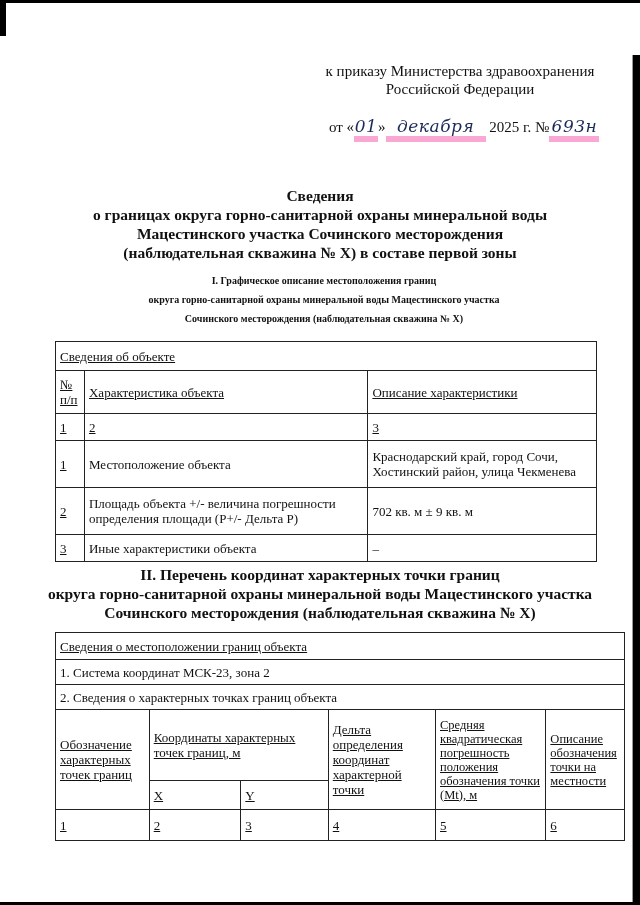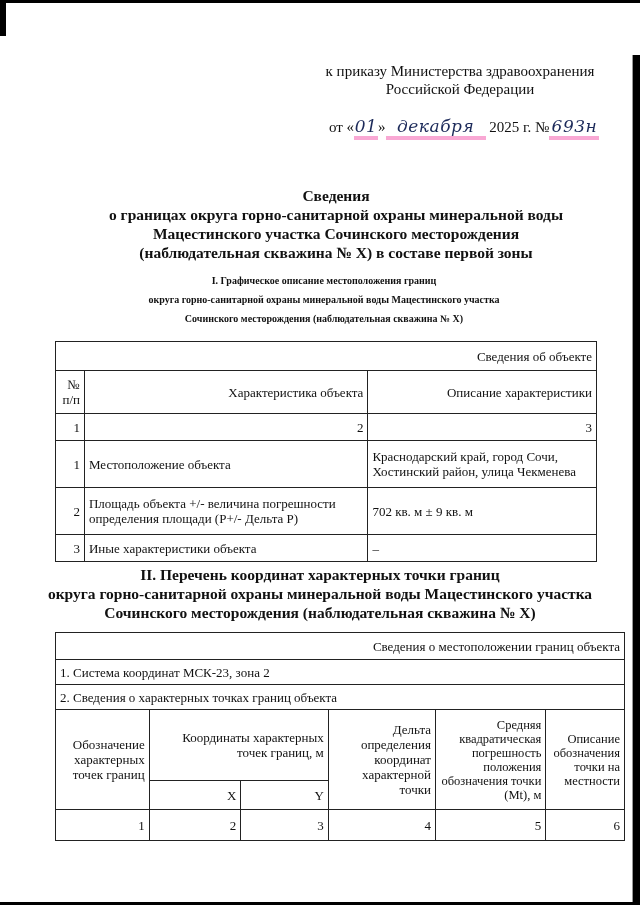--- a/index.html
+++ b/index.html
@@ -18,36 +18,36 @@
   .appendix {
     position: absolute; left: 300px; top: 62px; width: 320px;
     text-align: center; font-size: 15px; line-height: 18px;
   }
   .appendix .line { display: block; white-space: nowrap; }
   .order-line { position: absolute; left: 329px; top: 116px; font-size: 15px; white-space: nowrap; }
   .hand {
     font-family: "DejaVu Serif", serif; font-style: italic;
     color: #1c2a5a; font-size: 17px; letter-spacing: 0.5px;
   }
-  .uline { display: inline-block; border-bottom: 4px solid #f9a8d4; text-align: center; }
+  .uline { display: inline-block; border-bottom: 6px solid #f9a8d4; text-align: center; }
   .u-day { width: 24px; }
   .u-month { width: 100px; }
   .u-num { width: 50px; }
 
   .title-block {
-    position: absolute; left: 56px; top: 186px; width: 560px;
+    position: absolute; left: 40px; top: 186px; width: 560px;
     text-align: center; font-weight: bold; font-size: 15.5px; line-height: 19px;
   }
   .sec1 { position: absolute; left: 44px; top: 271px; width: 560px; text-align: center; font-weight: bold; font-size: 10px; line-height: 19px; }
   .sec2 { position: absolute; left: 40px; top: 565px; width: 560px; text-align: center; font-weight: bold; font-size: 15.5px; line-height: 19px; }
   .line { display: block; }
 
   table { border-collapse: collapse; position: absolute; font-size: 13px; }
   td { border: 1px solid #222; padding: 2px 4px; vertical-align: middle; line-height: 15px; }
-  .c { text-align: right; }
+  .c { text-align: left; text-decoration: underline; }
 
   #t1 { left: 55px; top: 341px; width: 542px; }
   #t1 col.c1 { width: 29px; }
   #t1 col.c2 { width: 284px; }
   #t1 col.c3 { width: 229px; }
   #t1 .h-row td { height: 24px; }
   #t1 .hdr td { height: 38px; }
   #t1 .num td { height: 22px; }
   #t1 .r1 td { height: 42px; }
   #t1 .r2 td { height: 42px; }

